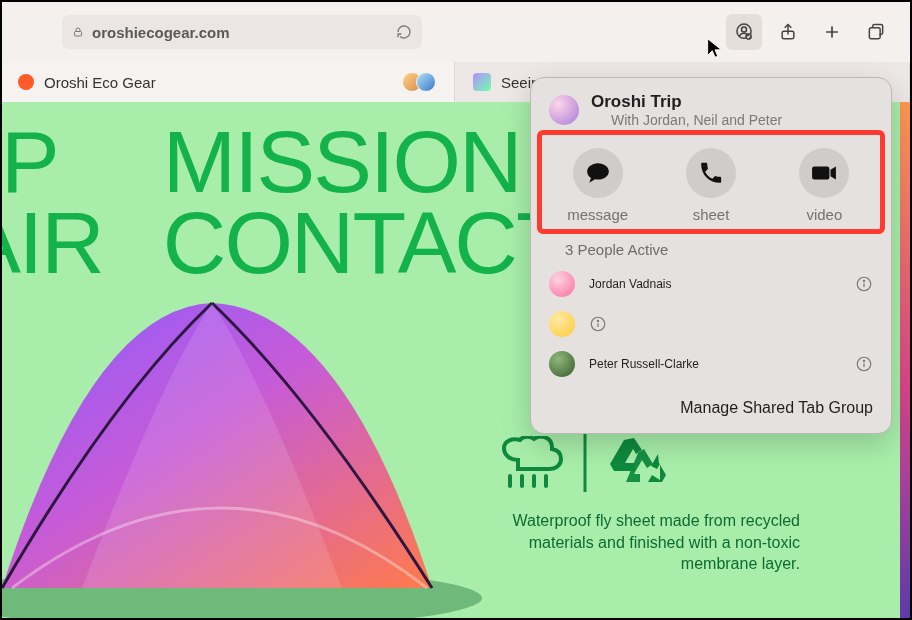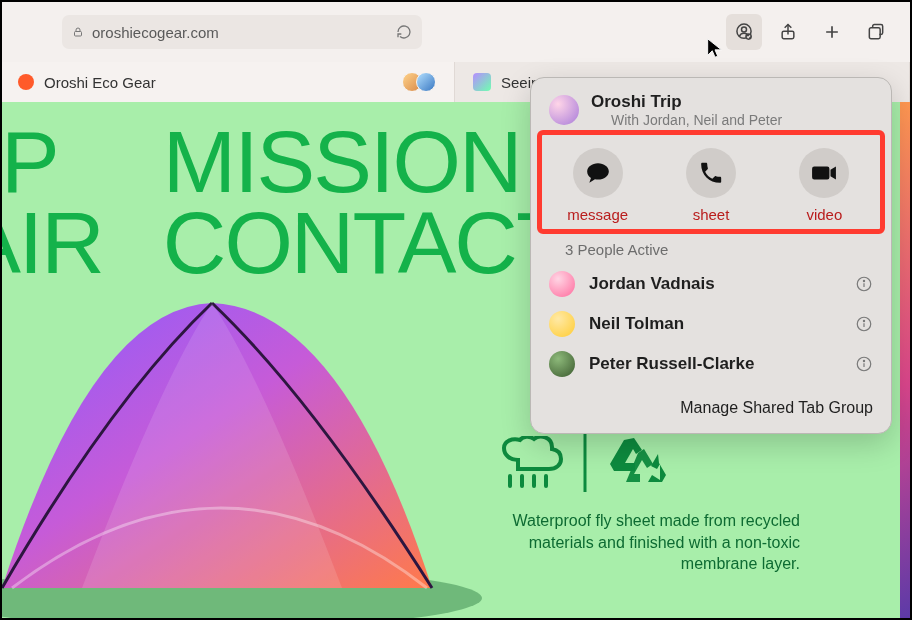--- a/index.html
+++ b/index.html
@@ -1,21 +1,21 @@
 <!DOCTYPE html>
 <html><head>
 <meta charset="utf-8">
 <style>
   * { box-sizing: border-box; margin: 0; padding: 0; }
   html, body { width: 912px; height: 620px; overflow: hidden; font-family: -apple-system, "Helvetica Neue", Arial, sans-serif; }
   body { border: 2px solid #000; background: linear-gradient(160deg, #ff7a46 0%, #ff9850 45%, #d9458b 75%, #5b3aa8 100%); position: relative; }
 
   
   .toolbar { position: absolute; top: 0; left: 0; right: 0; height: 60px; background: #f4f0ee; display: flex; align-items: center; padding: 0 16px 0 0; }
-  .urlbox { margin-left: 60px; height: 34px; width: 360px; background: #ebe6e3; border-radius: 7px; display: flex; align-items: center; padding: 0 10px; gap: 8px; font-size: 15px; color: #666; }
+  .urlbox { margin-left: 60px; height: 34px; width: 360px; background: #ebe6e3; border-radius: 7px; display: flex; align-items: center; padding: 0 10px; gap: 8px; font-size: 15px; color: #666; font-weight: bold; }
   .lock { width: 12px; height: 12px; }
   .url-text { flex: 1; color: #5a5a5a; }
   .reload { margin-left: auto; width: 16px; height: 16px; color: #777; }
   .toolbar-spacer { flex: 1; }
   .tb-btn { width: 36px; height: 36px; display: flex; align-items: center; justify-content: center; color: #555; border-radius: 6px; margin-left: 8px; }
   .tb-btn.active { background: #e5dfdb; }
   .tb-btn svg { width: 20px; height: 20px; }
 
   .tabstrip { position: absolute; top: 60px; left: 0; right: 0; height: 40px; background: #ede8e5; display: flex; align-items: stretch; }
   .tab { flex: 1; display: flex; align-items: center; gap: 10px; padding: 0 18px; font-size: 15px; color: #333; border-right: 1px solid #e0d9d5; }
@@ -38,26 +38,26 @@
   
   .popover { position: absolute; top: 75px; left: 528px; width: 362px; background: #e4e1df; border-radius: 14px; border: 1px solid #bbb8b5; box-shadow: 0 10px 30px rgba(0,0,0,0.18); padding: 14px 0 14px 0; }
   .pop-header { display: flex; align-items: center; gap: 12px; padding: 0 18px 10px 18px; }
   .group-av { width: 30px; height: 30px; border-radius: 50%; background: radial-gradient(circle at 30% 30%, #ffd5e8, #a87bd9); }
   .pop-title { font-size: 17px; font-weight: 600; color: #1f1f1f; }
   .pop-sub { font-size: 14px; color: #7a7a7a; margin-left: 20px; }
   .action-row { display: flex; justify-content: space-around; padding: 10px 10px 12px 10px; }
   .action { display: flex; flex-direction: column; align-items: center; gap: 8px; width: 100px; }
   .action-btn { width: 50px; height: 50px; border-radius: 50%; background: #d0ccc9; display: flex; align-items: center; justify-content: center; }
   .action-btn svg { width: 26px; height: 26px; fill: #111; }
-  .action-label { font-size: 15px; color: #b91c1c; }
+  .action-label { font-size: 15px; color: #737373; }
   .highlight { position: absolute; top: 52px; left: 6px; right: 6px; height: 104px; border: 5px solid #ff3b30; border-radius: 6px; pointer-events: none; }
   .section-label { padding: 6px 34px; font-size: 15px; color: #6d6d6d; }
   .person { display: flex; align-items: center; gap: 14px; padding: 7px 18px; }
   .avatar { width: 26px; height: 26px; border-radius: 50%; }
-  .pname { font-size: 17px; color: #1f1f1f; flex: 1; font-weight: bold; }
+  .pname { font-size: 12px; color: #1f1f1f; flex: 1; }
   .info { width: 18px; height: 18px; color: #7a7a7a; }
   .pop-footer { padding: 14px 18px 2px 18px; font-size: 16px; color: #1f1f1f; border-top: 1px solid rgba(0,0,0,0); text-align: right; }
 
   .cursor { position: absolute; top: 35px; left: 702px; width: 22px; height: 22px; pointer-events: none; }
 </style>
 </head>
 <body>
 
 <div class="toolbar">
   <div class="urlbox">
@@ -210,21 +210,20 @@
     <span class="avatar" style="background:radial-gradient(circle at 35% 30%, #ffd5e4, #ff6b9d)"></span>
     <span class="pname">Jordan Vadnais</span>
     <svg class="info" viewBox="0 0 24 24" fill="none" stroke="currentColor" stroke-width="1.6">
         <circle cx="12" cy="12" r="9"></circle>
         <line x1="12" y1="11" x2="12" y2="16"></line>
         <circle cx="12" cy="8" r="0.8" fill="currentColor"></circle>
       </svg>
   </div>
   <div class="person">
     <span class="avatar" style="background:radial-gradient(circle at 35% 30%, #ffe9a6, #ffcc33)"></span>
-    <span class="pname">Neil Tolman</span>
     <svg class="info" viewBox="0 0 24 24" fill="none" stroke="currentColor" stroke-width="1.6">
         <circle cx="12" cy="12" r="9"></circle>
         <line x1="12" y1="11" x2="12" y2="16"></line>
         <circle cx="12" cy="8" r="0.8" fill="currentColor"></circle>
       </svg>
   </div>
   <div class="person">
     <span class="avatar" style="background:radial-gradient(circle at 35% 30%, #8db97a, #3b5a2e)"></span>
     <span class="pname">Peter Russell-Clarke</span>
     <svg class="info" viewBox="0 0 24 24" fill="none" stroke="currentColor" stroke-width="1.6">

